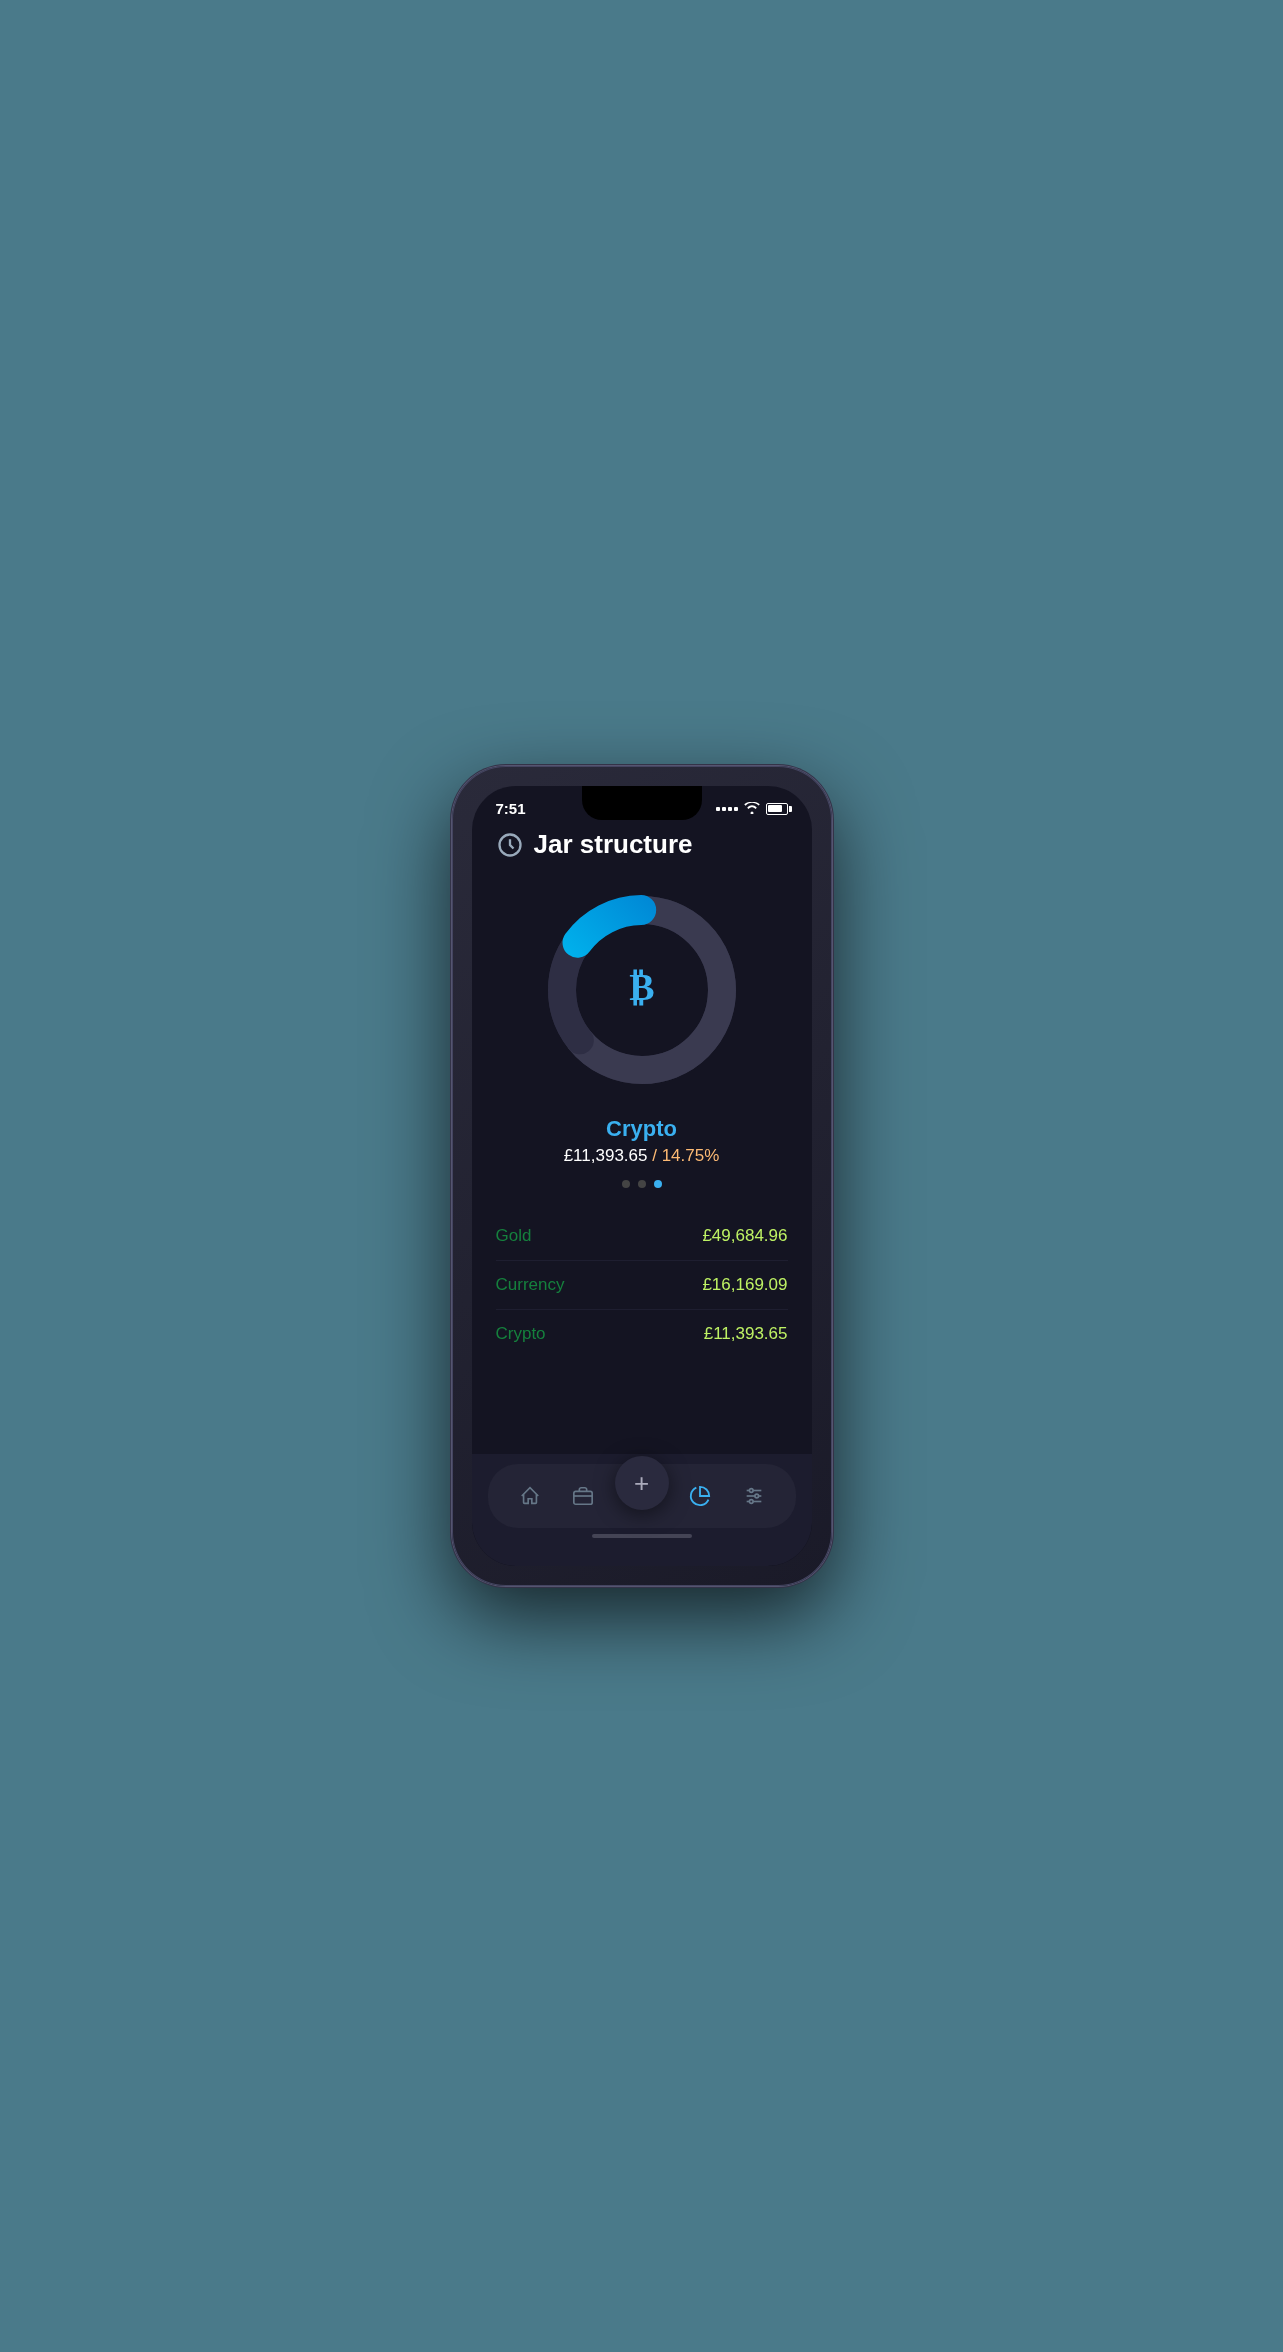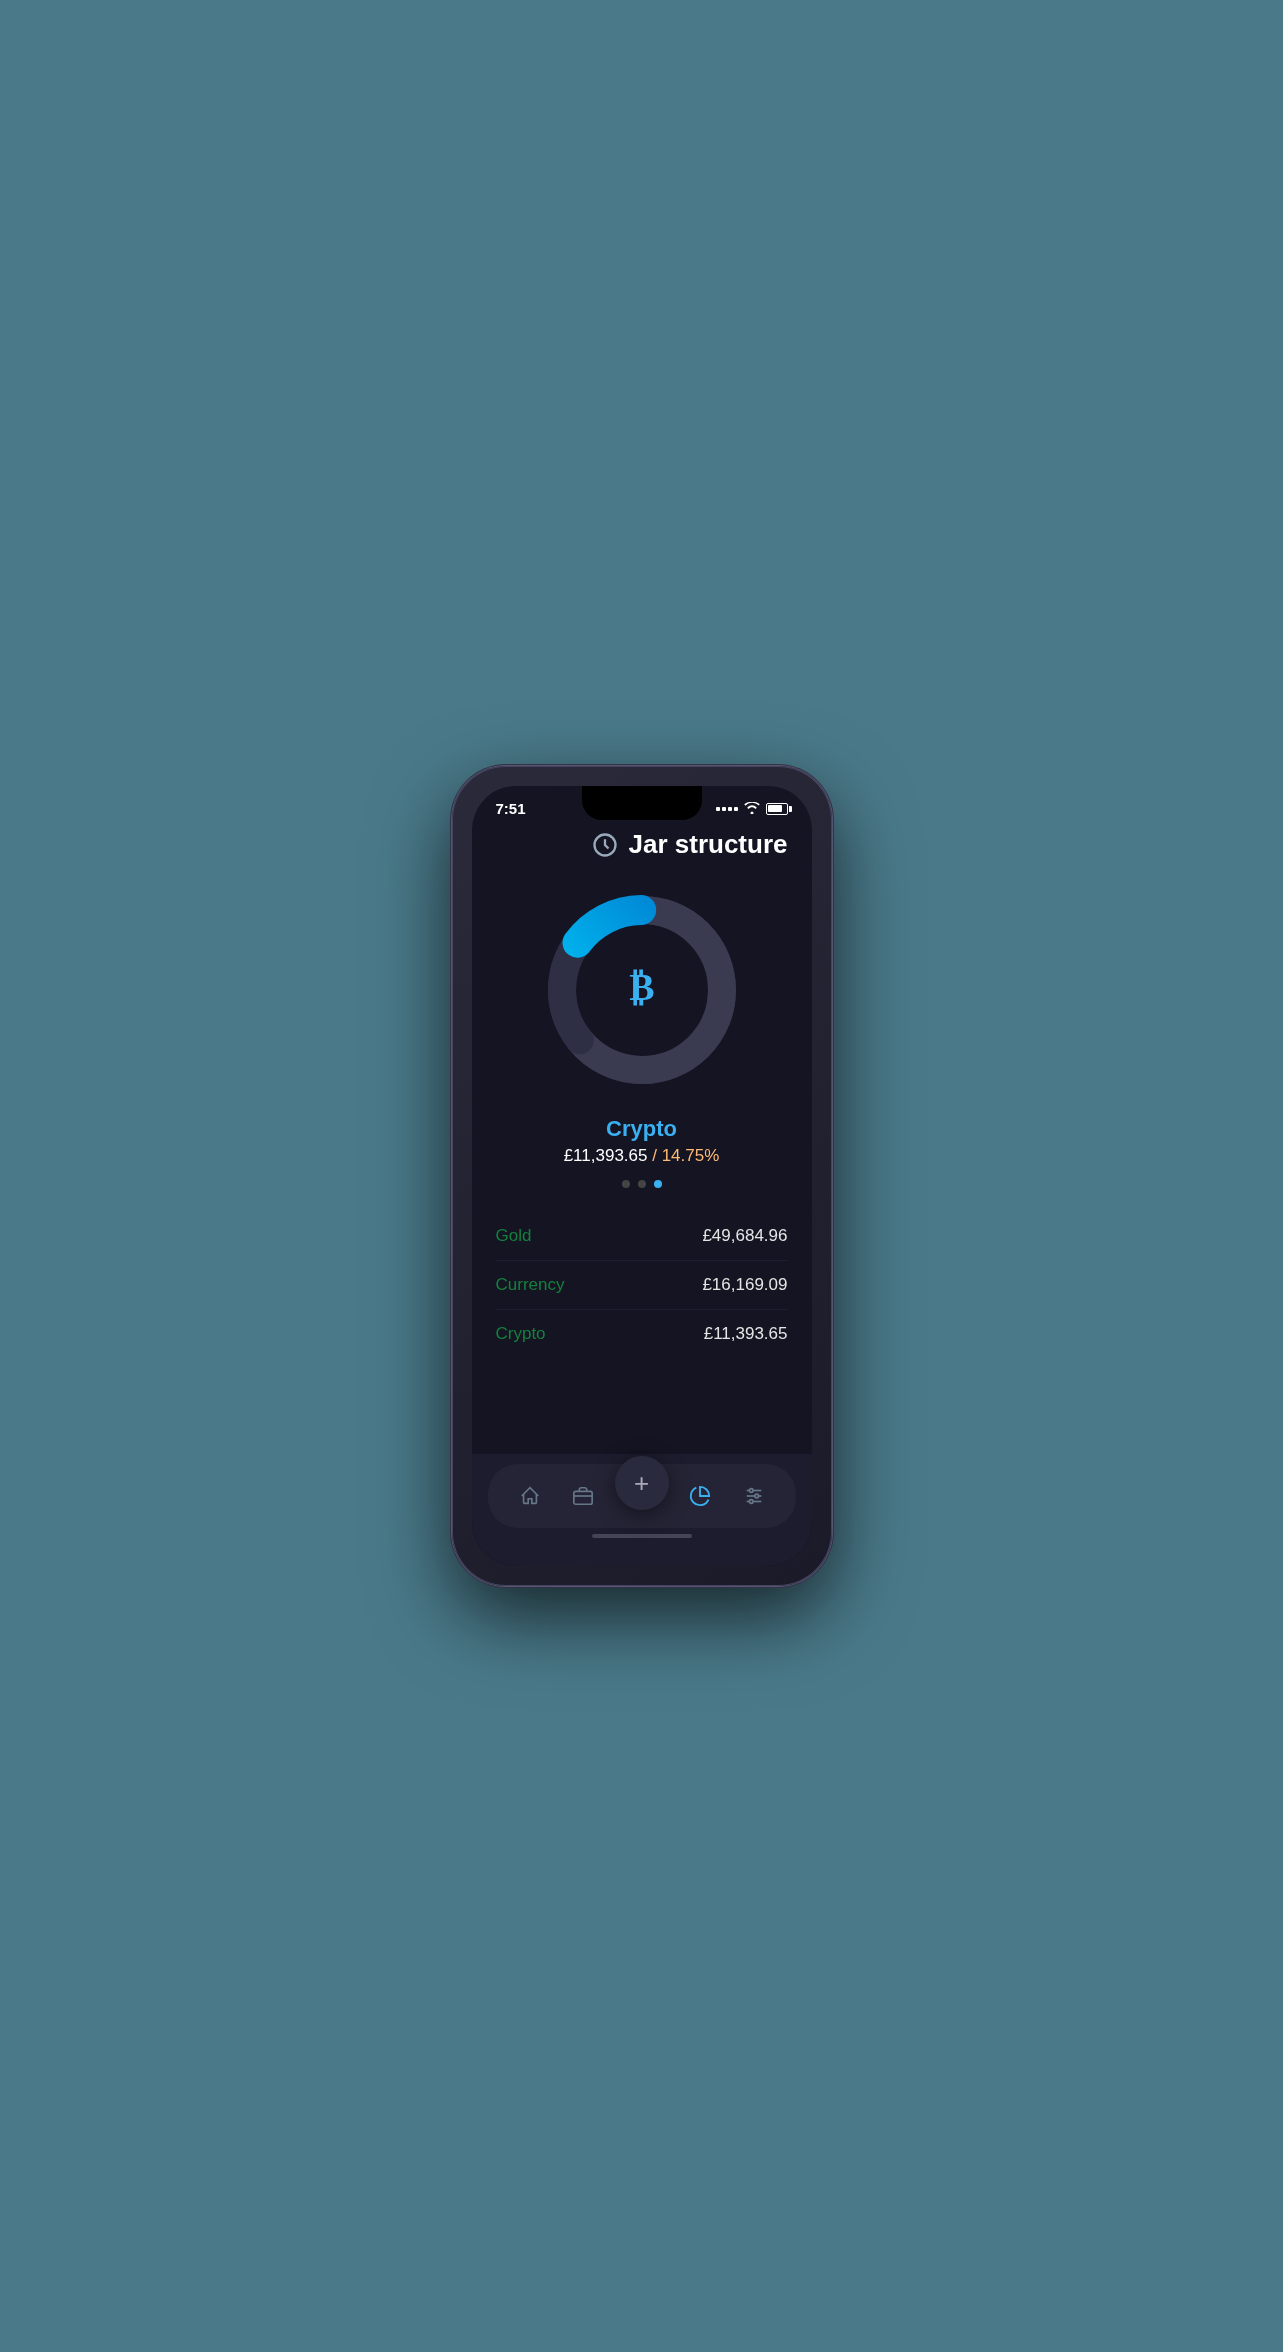--- a/index.html
+++ b/index.html
@@ -128,21 +128,20 @@
       flex-direction: column;
     }
 
     
     .header {
       display: flex;
       align-items: center;
       gap: 10px;
       margin-bottom: 20px;
       padding-top: 4px;
-      justify-content: flex-end;
     }
 
     .header-title {
       font-size: 26px;
       font-weight: 700;
       color: #fff;
     }
 
     
     .chart-container {
@@ -219,21 +218,21 @@
     }
 
     .asset-name {
       font-size: 17px;
       color: #15803d;
       font-weight: 400;
     }
 
     .asset-value {
       font-size: 17px;
-      color: #e5e5e5;
+      color: #bef264;
       font-weight: 500;
     }
 
     
     .bottom-nav {
       background: #1c1c2e;
       border-radius: 0 0 44px 44px;
       padding: 10px 16px 28px;
       position: relative;
     }

